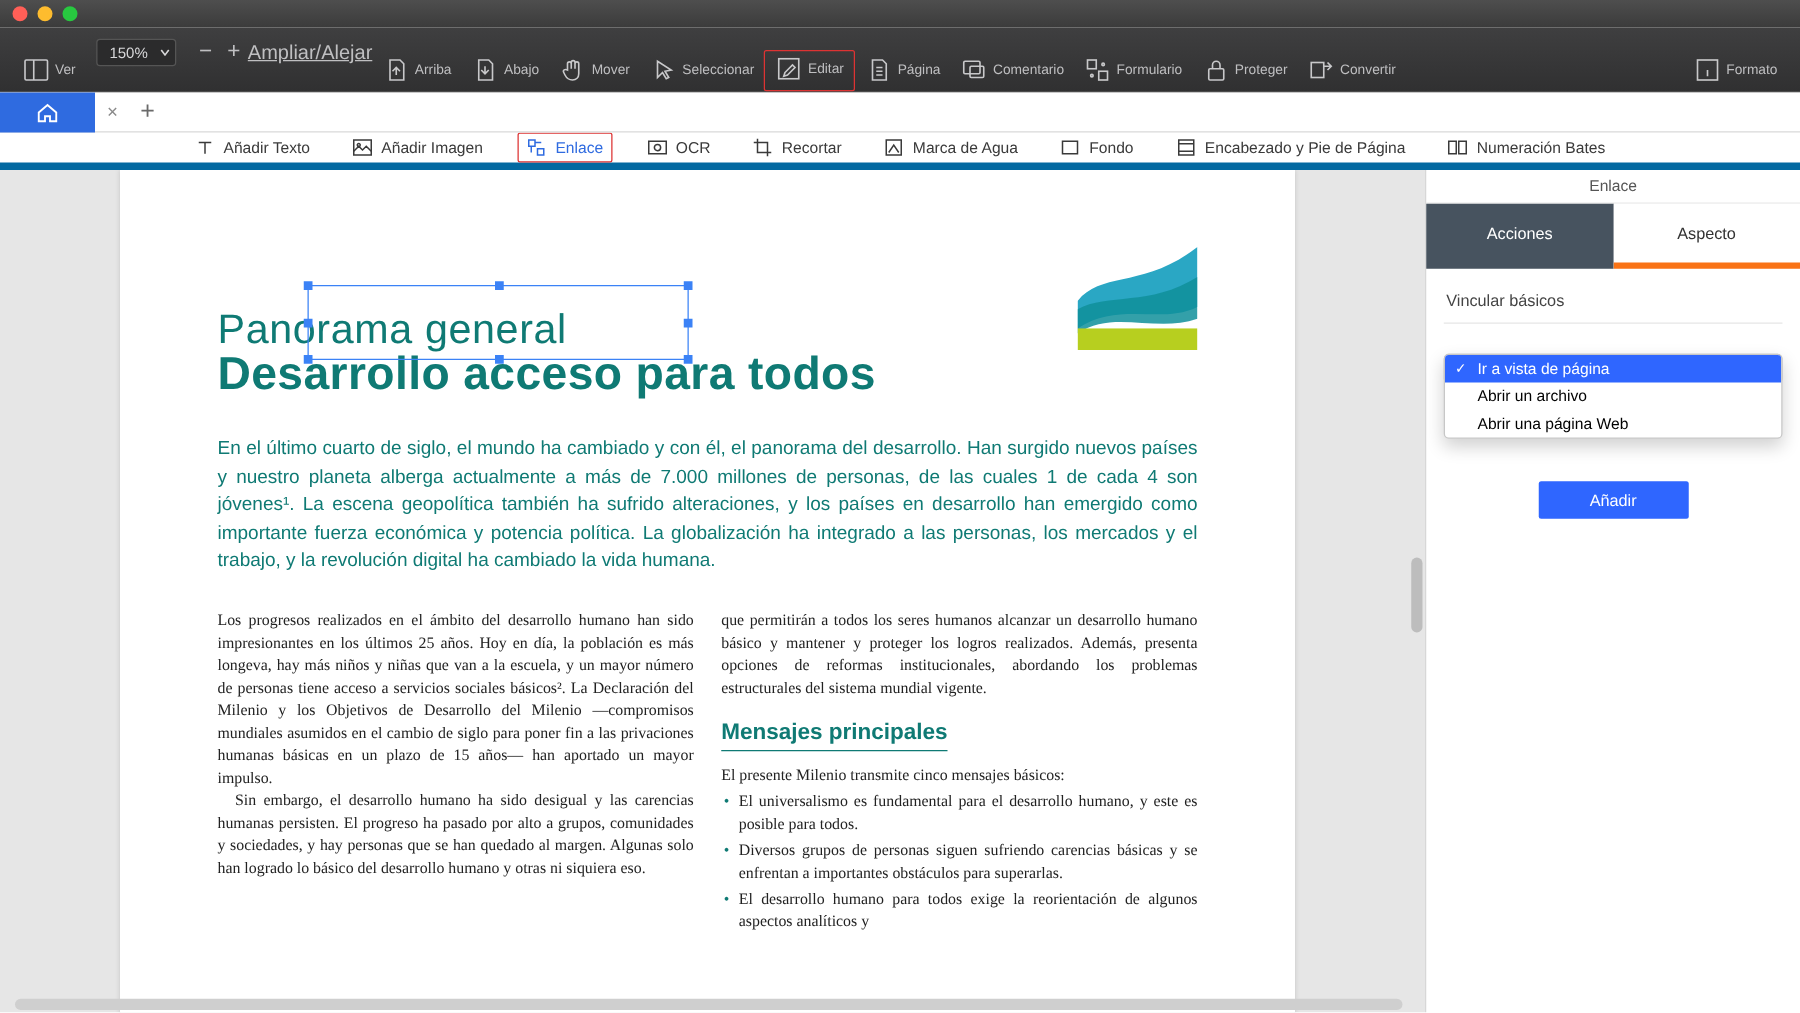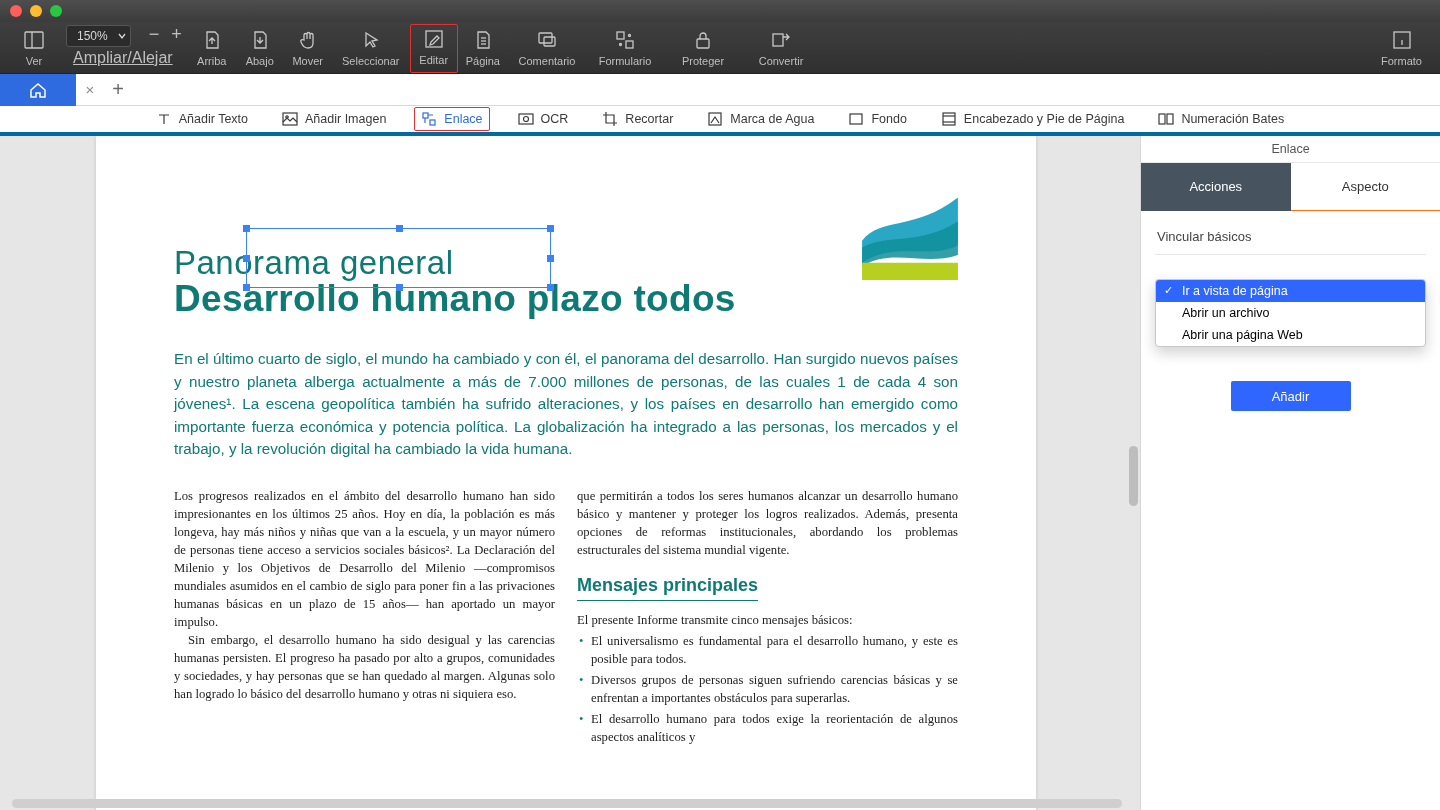--- a/index.html
+++ b/index.html
@@ -15,21 +15,21 @@
   .titletext{ position:absolute; left:0; right:0; text-align:center; font-size:12px; color:#a9a9ab; pointer-events:none;}
   
   .toolbar {
     height: 52px; background: linear-gradient(#3f3f40,#303031);
     display:flex; align-items:flex-end; padding:0 10px;
     border-bottom:1px solid #222;
   }
   .tool-left { display:flex; align-items:flex-end; gap:0; }
   .tool-spacer { flex:1; }
   .tbtn {
-    display:flex; flex-direction:column; align-items:center; justify-content:flex-end;
+    display:flex; flex-direction:row; align-items:center; justify-content:flex-end;
     color:#bfbfc1; font-size:11px; padding:4px 8px 6px 8px; gap:4px;
     min-width:48px; cursor:pointer;
   }
   .tbtn.wide{min-width:78px;}
   .tbtn .ic { width:22px; height:22px; display:flex; align-items:center; justify-content:center; }
   .tbtn.sel { border:1.5px solid #d33; border-radius:2px; padding-top:3px;}
   .zoom-pill {
     display:flex; align-items:center; background:#2b2b2c; border:1px solid #555;
     border-radius:3px; height:22px; margin:0 12px 14px 8px; padding:0 4px 0 10px;
     color:#d7d7d9; font-size:12px; gap:10px; cursor:pointer;
@@ -44,21 +44,21 @@
   }
   .home-tab {
     width:76px; height:32px; background:#2f6be0;
     display:flex; align-items:center; justify-content:center;
   }
   .doc-title { flex:1; text-align:center; font-size:12.5px; color:#4a4a4a;}
   .tab-x { width:28px; text-align:center; color:#8a8a8a; font-size:15px; cursor:pointer;}
   .tab-plus{ width:28px; text-align:center; color:#6a6a6a; font-size:20px; cursor:pointer; font-weight:300;}
   
   .subbar {
-    height:30px; background:#fff; border-bottom:4px solid #0369a1;
+    height:30px; background:#fff; border-bottom:6px solid #0369a1;
     display:flex; align-items:center; justify-content:center; gap:22px;
     font-size:12.5px; color:#3a3a3a;
   }
   .sitem{ display:flex; align-items:center; gap:7px; padding:3px 6px; cursor:pointer;}
   .sitem.sel{ border:1.5px solid #d33; color:#2f6be0; border-radius:2px;}
   .sitem.sel .sic path, .sitem.sel .sic rect, .sitem.sel .sic line, .sitem.sel .sic circle { stroke:#2f6be0;}
   .sic{ width:16px; height:16px; }
   .sic * { stroke:#3a3a3a; stroke-width:1.2; fill:none;}
   
   .workspace{ display:flex; height:calc(810px - 22px - 52px - 32px - 30px); }
@@ -89,21 +89,21 @@
   .vscroll{ position:absolute; right:0; top:0; width:14px; height:100%; background:transparent;}
   .vthumb{ position:absolute; right:2px; top:310px; width:9px; height:60px; background:#bdbdbd; border-radius:5px;}
   .hscroll{ position:absolute; left:0; right:0; bottom:0; height:14px;}
   .hthumb{ position:absolute; left:12px; bottom:2px; height:9px; width:1110px; background:#cfcfcf; border-radius:5px;}
   
   .panel{ width:300px; background:#fff; border-left:1px solid #d7d7d7; display:flex; flex-direction:column;}
   .panel-title{ text-align:center; font-size:12.5px; color:#555; padding:6px 0; border-bottom:1px solid #e8e8e8;}
   .ptabs{ display:flex;}
   .ptab{ flex:1; text-align:center; font-size:13px; padding:16px 0; cursor:pointer;}
   .ptab.active{ background:#47535f; color:#fff;}
-  .ptab.inactive{ background:#fff; color:#333; border-bottom:1px solid #f97316;}
+  .ptab.inactive{ background:#fff; color:#333; border-bottom:5px solid #f97316;}
   .panel-body{ padding:14px 14px; position:relative;}
   .lbl{ font-size:13px; color:#444; padding:4px 2px 10px 2px; border-bottom:1px solid #e6e6e6;}
   .select-wrap{ position:relative; margin-top:24px;}
   .select-btn{
     width:100%; height:24px; border:1px solid #c7c7c7; border-radius:4px;
     background:#fff; display:flex; align-items:center; justify-content:space-between;
     padding:0 6px 0 10px; font-size:12.5px; color:#333; cursor:pointer;
   }
   .sel-caret{ width:18px; height:18px; background:#3b68ff; border-radius:3px; display:flex; align-items:center; justify-content:center;}
   .sel-caret::after{ content:""; border:4px solid transparent; border-top:0; border-bottom:5px solid #fff; transform:translateY(-1px);}
@@ -138,21 +138,21 @@
     <div class="tbtn">
       <span class="ic">
         <svg width="22" height="22">
             <rect class="stroke" x="2" y="3" width="18" height="16" rx="1"></rect>
             <line class="stroke" x1="9" y1="3" x2="9" y2="19"></line>
           </svg>
       </span>
       <span>Ver</span>
     </div>
 
-    <div style="display:flex;flex-direction:column;align-items:center;padding-bottom:6px;">
+    <div style="display:flex;flex-direction:row;align-items:center;padding-bottom:6px;">
       <div style="display:flex;align-items:center;">
         <div class="zoom-pill">
           <span>150%</span>
           <svg width="8" height="8">
               <path d="M1 2 L4 6 L7 2" stroke="#d7d7d9" stroke-width="1.3" fill="none"></path>
             </svg>
         </div>
         <span class="zoom-pm">−</span>
         <span class="zoom-pm">+</span>
       </div>
@@ -364,32 +364,32 @@
     <div class="page">
 
       <svg class="logo" viewBox="0 0 100 96">
         <path d="M0 55 C20 30 55 45 100 10 L100 60 C70 75 35 55 0 78 Z" fill="#2aa7c4"></path>
         <path d="M0 62 C25 48 60 60 100 35 L100 70 C65 82 30 62 0 82 Z" fill="#0f8f9a" opacity=".85"></path>
         <rect x="0" y="78" width="100" height="18" fill="#b7cf1f"></rect>
       </svg>
 
       <div style="height:48px;"></div>
       <div class="h1a">Panorama general</div>
-      <div class="h1b">Desarrollo humano plazo todos</div>
+      <div class="h1b">Desarrollo acceso para todos</div>
       <p class="intro">En el último cuarto de siglo, el mundo ha cambiado y con él, el panorama del desarrollo. Han surgido nuevos países y nuestro planeta alberga actualmente a más de 7.000 millones de personas, de las cuales 1 de cada 4 son jóvenes¹. La escena geopolítica también ha sufrido alteraciones, y los países en desarrollo han emergido como importante fuerza económica y potencia política. La globalización ha integrado a las personas, los mercados y el trabajo, y la revolución digital ha cambiado la vida humana.</p>
 
       <div class="cols">
         <div class="col">
           <p>Los progresos realizados en el ámbito del desarrollo humano han sido impresionantes en los últimos 25 años. Hoy en día, la población es más longeva, hay más niños y niñas que van a la escuela, y un mayor número de personas tiene acceso a servicios sociales básicos². La Declaración del Milenio y los Objetivos de Desarrollo del Milenio —compromisos mundiales asumidos en el cambio de siglo para poner fin a las privaciones humanas básicas en un plazo de 15 años— han aportado un mayor impulso.</p>
           <p class="ind">Sin embargo, el desarrollo humano ha sido desigual y las carencias humanas persisten. El progreso ha pasado por alto a grupos, comunidades y sociedades, y hay personas que se han quedado al margen. Algunas solo han logrado lo básico del desarrollo humano y otras ni siquiera eso.</p>
         </div>
         <div class="col">
           <p>que permitirán a todos los seres humanos alcanzar un desarrollo humano básico y mantener y proteger los logros realizados. Además, presenta opciones de reformas institucionales, abordando los problemas estructurales del sistema mundial vigente.</p>
           <div class="sect">Mensajes principales</div>
-          <p>El presente Informe transmite cinco mensajes básicos:</p>
+          <p>El presente Milenio transmite cinco mensajes básicos:</p>
           <ul>
             <li>El universalismo es fundamental para el desarrollo humano, y este es posible para todos.</li>
             <li>Diversos grupos de personas siguen sufriendo carencias básicas y se enfrentan a importantes obstáculos para superarlas.</li>
             <li>El desarrollo humano para todos exige la reorientación de algunos aspectos analíticos y</li>
           </ul>
         </div>
       </div>
     </div>
 
     <div class="sel-box" style="left:246px; top:92px; width:305px; height:60px;">

